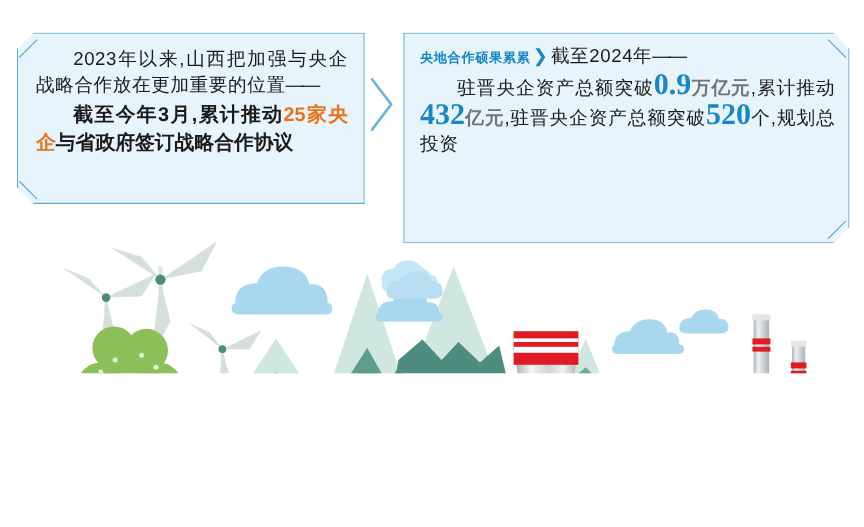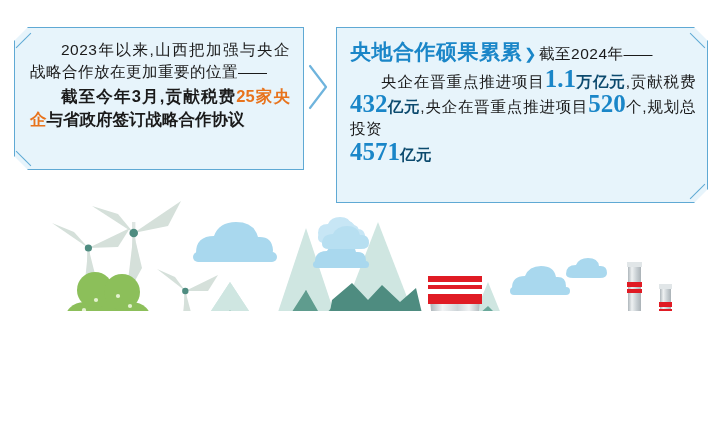--- a/index.html
+++ b/index.html
@@ -98,21 +98,21 @@
     left: 336px;
     top: 31px;
     width: 372px;
     padding: 6px 12px 0 14px;
     font-size: 15.5px;
     text-align: justify;
   }
   .rt-title {
     color: #1a86c8;
     font-weight: bold;
-    font-size: 21px;
+    font-size: 11px;
     letter-spacing: 0.5px;
   }
   .chev {
     color: #1a86c8;
     font-weight: bold;
     font-size: 15px;
     padding: 0 2px;
   }
   .rt-body {
     display: block;
@@ -121,21 +121,21 @@
   }
   .num-blue {
     color: #1a86c8;
     font-weight: bold;
     font-size: 25px;
     font-family: "Liberation Serif", "DejaVu Serif", serif;
     letter-spacing: 0px;
     line-height: 0.9;
   }
   .unit {
-    color: #0c4a6e;
+    color: #737373;
     font-weight: bold;
   }
   .rt-last {
     display: block;
     margin-top: 1px;
   }
 
   
   #between-chevron {
     position: absolute;
@@ -541,32 +541,31 @@
 
     <rect x="0" y="400" width="720" height="7" fill="#e9eef0"></rect>
   </svg>
 
   <div class="callout left"></div>
   <div class="bevel" style="left:13px;  top:39.5px;  width:21px; transform:rotate(-45deg);"></div>
   <div class="bevel" style="left:13px;  top:157.5px; width:21px; transform:rotate(45deg);"></div>
 
   <div class="ctext left">
     <span>2023年以来,山西把加强与央企战略合作放在更加重要的位置</span><span class="dash">——</span>
-    <span class="l2"><span>截至今年3月,贡献税费</span><span class="hl-orange">25家央企</span><span>与省政府签订战略合作协议</span></span>
+    <span class="l2"><span>截至今年3月,累计推动</span><span class="hl-orange">25家央企</span><span>与省政府签订战略合作协议</span></span>
   </div>
 
   <div id="between-chevron">
     <svg width="26" height="50" viewBox="0 0 26 50">
       <path d="M5,4 L21,25 L5,46" fill="none" stroke="#6fb4dd" stroke-width="2.2" stroke-linecap="round" stroke-linejoin="round"></path>
     </svg>
   </div>
 
   <div class="callout right"></div>
   <div class="bevel" style="left:687px; top:39.5px;  width:21px; transform:rotate(45deg);"></div>
   <div class="bevel" style="left:687px; top:190.5px; width:21px; transform:rotate(-45deg);"></div>
 
   <div class="ctext right">
     <span class="rt-title">央地合作硕果累累</span><span class="chev">❯</span><span>截至2024年</span><span class="dash">——</span>
-    <span class="rt-body"><span>央企在晋重点推进项目</span><span class="num-blue">1.1</span><span class="unit">万亿元</span><span>,贡献税费</span><span class="num-blue">432</span><span class="unit">亿元</span><span>,央企在晋重点推进项目</span><span class="num-blue">520</span><span>个</span><span>,规划总投资</span></span>
-    <span class="rt-last"><span class="num-blue">4571</span><span class="unit">亿元</span></span>
+    <span class="rt-body"><span>驻晋央企资产总额突破</span><span class="num-blue">0.9</span><span class="unit">万亿元</span><span>,累计推动</span><span class="num-blue">432</span><span class="unit">亿元</span><span>,驻晋央企资产总额突破</span><span class="num-blue">520</span><span>个</span><span>,规划总投资</span></span>
   </div>
 
 </div>
 
 </body></html>

